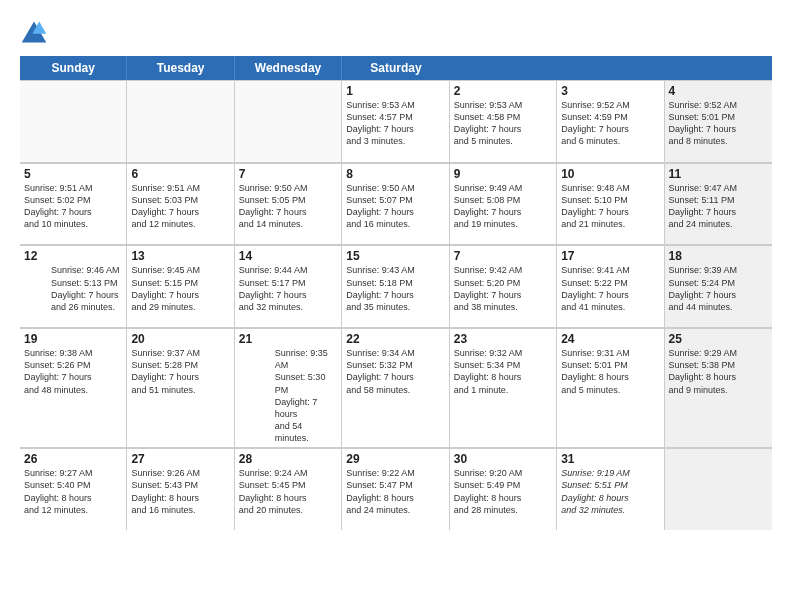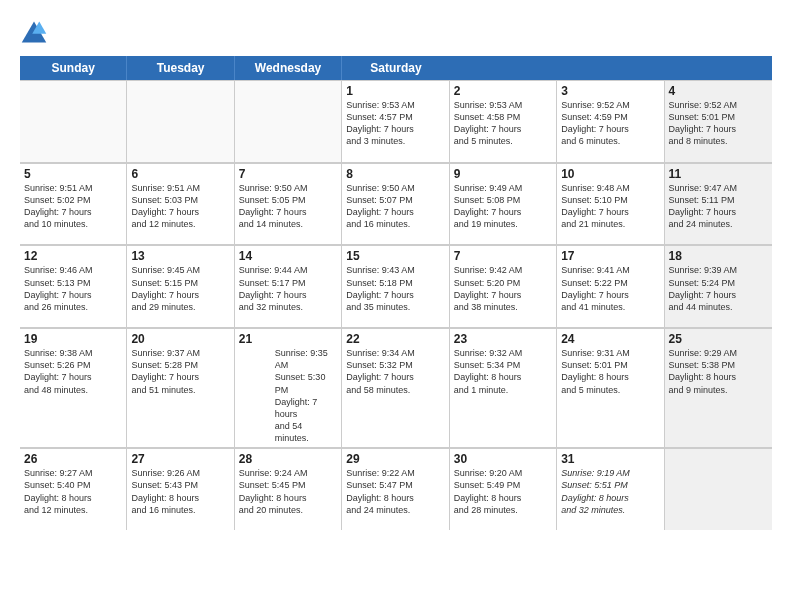--- a/index.html
+++ b/index.html
@@ -217,21 +217,21 @@
             <span class="day-num">11</span>
             <div class="cell-info" style="white-space: pre-line;">Sunrise: 9:47 AM
 Sunset: 5:11 PM
 Daylight: 7 hours
 and 24 minutes.</div>
           </div>
         </div>
         <div class="cal-week">
           <div class="cal-cell">
             <span class="day-num">12</span>
-            <div class="cell-info" style="white-space: pre-line;">Sunrise: 9:46 AM
+            <div class="cell-info" style="white-space: pre-line; margin-left: 27px;">Sunrise: 9:46 AM
 Sunset: 5:13 PM
 Daylight: 7 hours
 and 26 minutes.</div>
           </div>
           <div class="cal-cell">
             <span class="day-num">13</span>
             <div class="cell-info" style="white-space: pre-line;">Sunrise: 9:45 AM
 Sunset: 5:15 PM
 Daylight: 7 hours
 and 29 minutes.</div>

